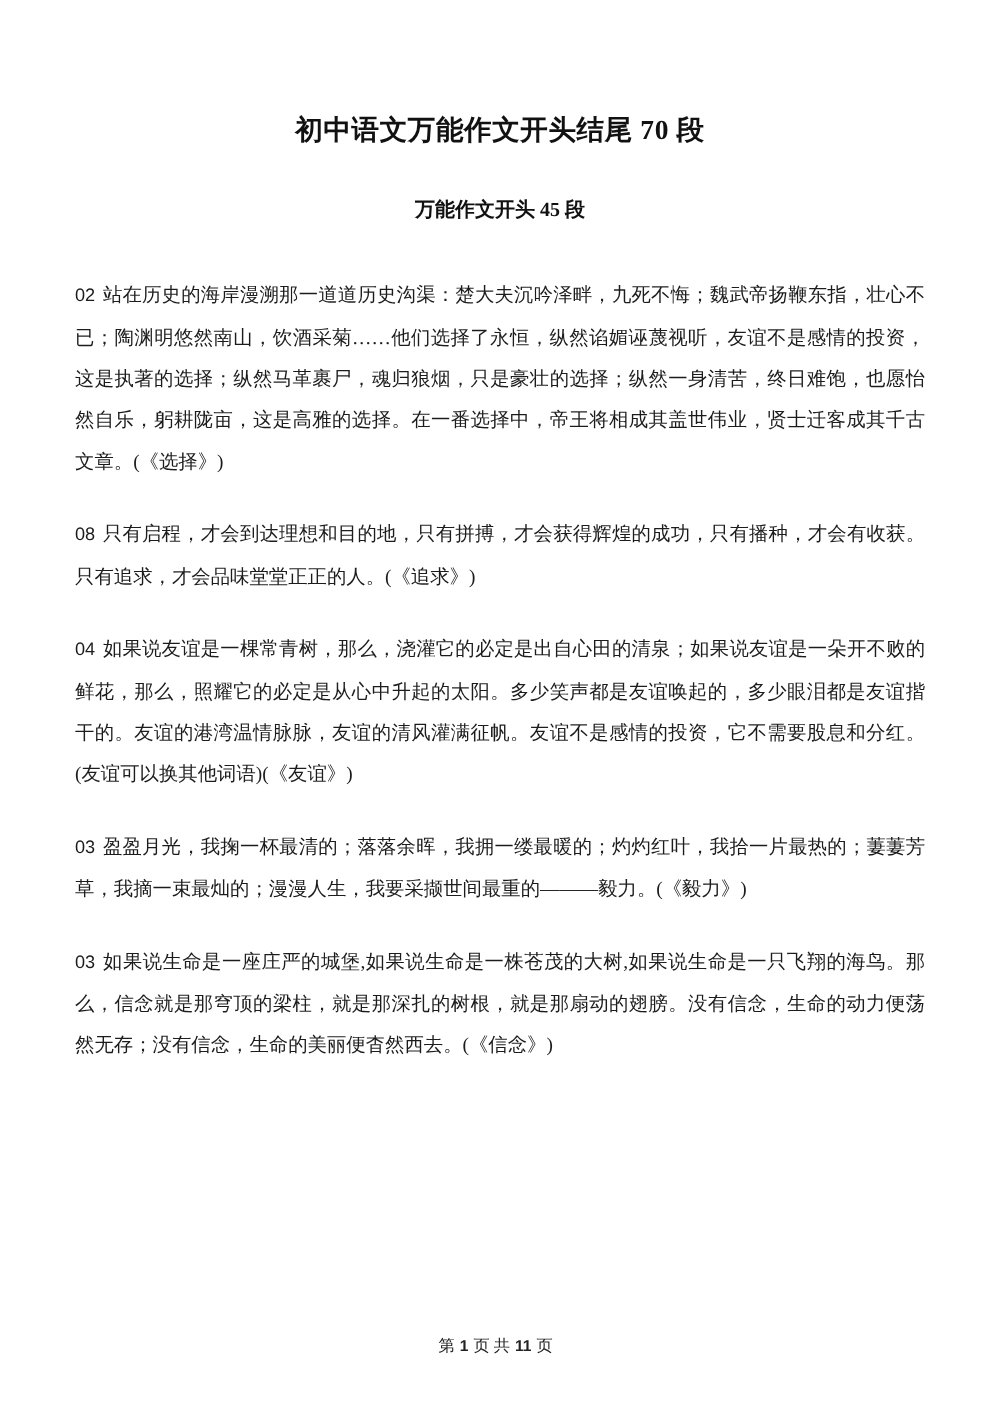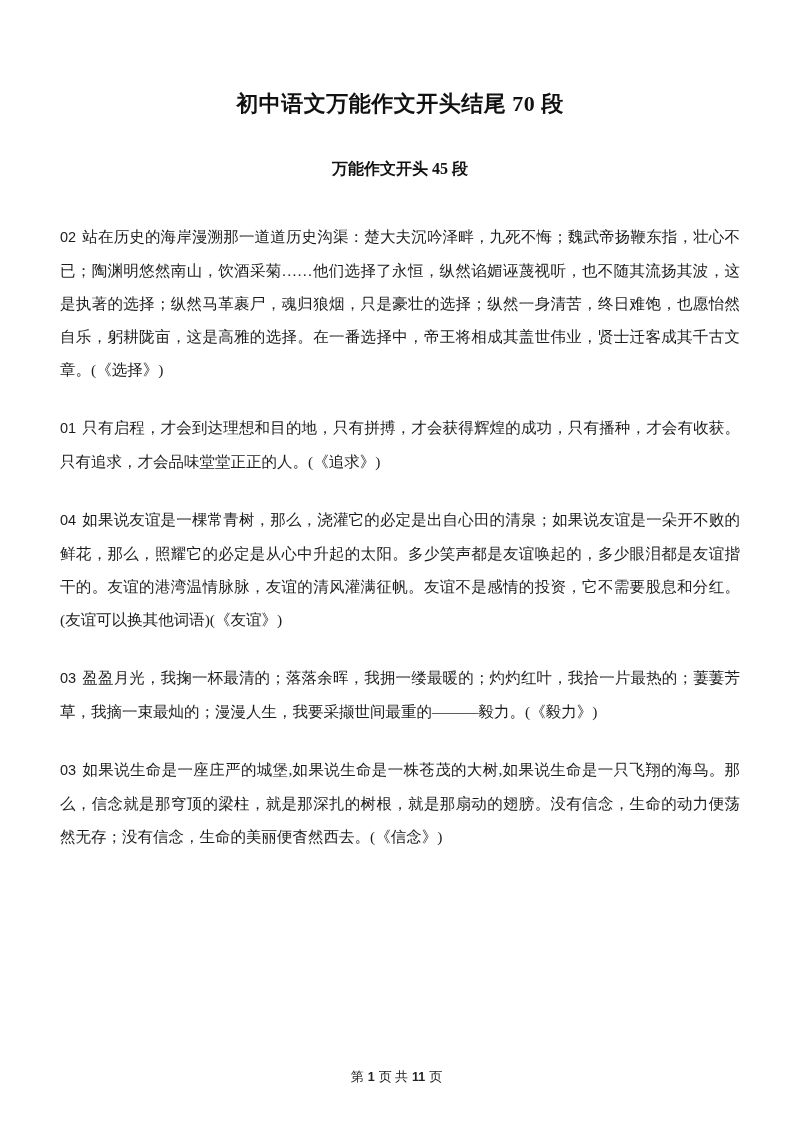--- a/index.html
+++ b/index.html
@@ -79,23 +79,23 @@
 
 <div class="page">
 
   <h1 class="doc-title">初中语文万能作文开头结尾 70 段</h1>
 
   <h2 class="doc-subtitle">万能作文开头 45 段</h2>
 
   <div class="body-text">
 
 
-    <p class="para"><span class="num">02</span><span>站在历史的海岸漫溯那一道道历史沟渠：楚大夫沉吟泽畔，九死不悔；魏武帝扬鞭东指，壮心不已；陶渊明悠然南山，饮酒采菊……他们选择了永恒，纵然谄媚诬蔑视听，也不随其流扬其波，这是执著的选择；纵然马革裹尸，魂归狼烟，只是豪壮的选择；纵然一身清苦，终日难饱，也愿怡然自乐，躬耕陇亩，这是高雅的选择。在一番选择中，帝王将相成其盖世伟业，贤士迁客成其千古文章。(《选择》)</span></p>
+    <p class="para"><span class="num">02</span><span>站在历史的海岸漫溯那一道道历史沟渠：楚大夫沉吟泽畔，九死不悔；魏武帝扬鞭东指，壮心不已；陶渊明悠然南山，饮酒采菊……他们选择了永恒，纵然谄媚诬蔑视听，友谊不是感情的投资，这是执著的选择；纵然马革裹尸，魂归狼烟，只是豪壮的选择；纵然一身清苦，终日难饱，也愿怡然自乐，躬耕陇亩，这是高雅的选择。在一番选择中，帝王将相成其盖世伟业，贤士迁客成其千古文章。(《选择》)</span></p>
 
-    <p class="para"><span class="num">01</span><span>只有启程，才会到达理想和目的地，只有拼搏，才会获得辉煌的成功，只有播种，才会有收获。只有追求，才会品味堂堂正正的人。(《追求》)</span></p>
+    <p class="para"><span class="num">08</span><span>只有启程，才会到达理想和目的地，只有拼搏，才会获得辉煌的成功，只有播种，才会有收获。只有追求，才会品味堂堂正正的人。(《追求》)</span></p>
 
     <p class="para"><span class="num">04</span><span>如果说友谊是一棵常青树，那么，浇灌它的必定是出自心田的清泉；如果说友谊是一朵开不败的鲜花，那么，照耀它的必定是从心中升起的太阳。多少笑声都是友谊唤起的，多少眼泪都是友谊揩干的。友谊的港湾温情脉脉，友谊的清风灌满征帆。友谊不是感情的投资，它不需要股息和分红。(友谊可以换其他词语)(《友谊》)</span></p>
 
     <p class="para"><span class="num">03</span><span>盈盈月光，我掬一杯最清的；落落余晖，我拥一缕最暖的；灼灼红叶，我拾一片最热的；萋萋芳草，我摘一束最灿的；漫漫人生，我要采撷世间最重的———毅力。(《毅力》)</span></p>
 
     <p class="para"><span class="num">03</span><span>如果说生命是一座庄严的城堡,如果说生命是一株苍茂的大树,如果说生命是一只飞翔的海鸟。那么，信念就是那穹顶的梁柱，就是那深扎的树根，就是那扇动的翅膀。没有信念，生命的动力便荡然无存；没有信念，生命的美丽便杳然西去。(《信念》)</span></p>
 
 
   </div>
 

